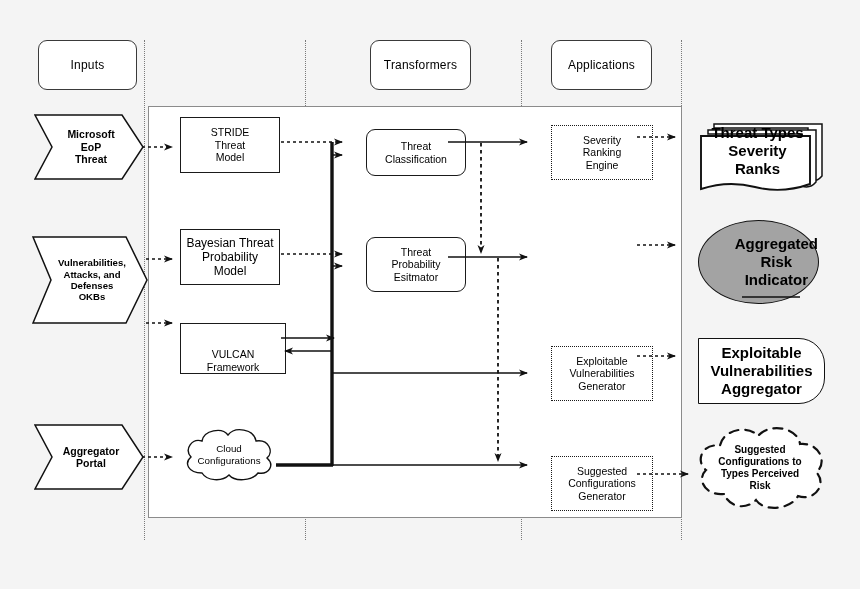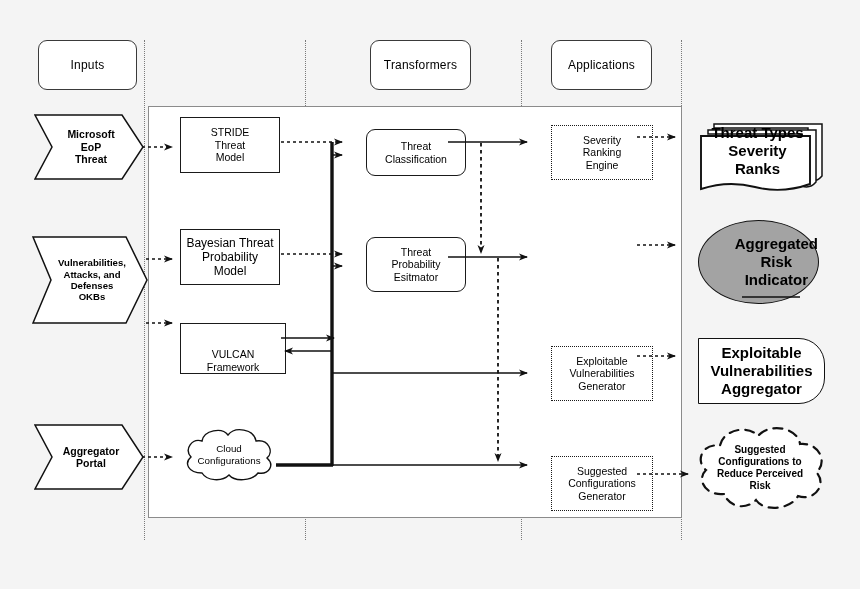--- a/index.html
+++ b/index.html
@@ -218,21 +218,21 @@
 
   <div class="node" style="left:672px;top:404px;width:140px;height:92px;">
     <svg width="140" height="92" class="svgwrap">
       <path d="M34,72 C16,74 6,58 16,48 C4,38 14,20 30,24 C32,8 58,2 68,14
                C80,0 108,6 110,22 C130,20 138,42 126,50 C138,62 124,80 108,74
                C100,88 74,90 66,78 C56,88 40,86 34,72 Z" fill="#ffffff" stroke="#111" stroke-width="2.2" stroke-dasharray="9 7" stroke-linecap="round"></path>
     </svg>
     <div class="outtext" style="font-size:10px;position:relative;z-index:4;">
       <span>Suggested</span>
       <span>Configurations to</span>
-      <span>Reduce Perceived</span>
+      <span>Types Perceived</span>
       <span>Risk</span>
     </div>
   </div>
 
 </div>
 
 <svg id="wires">
   <defs>
     <marker id="ah" markerWidth="9" markerHeight="9" refX="8" refY="4.5" orient="auto" markerUnits="userSpaceOnUse">
       <path d="M0,1 L9,4.5 L0,8 L2.4,4.5 Z" fill="#111"></path>

